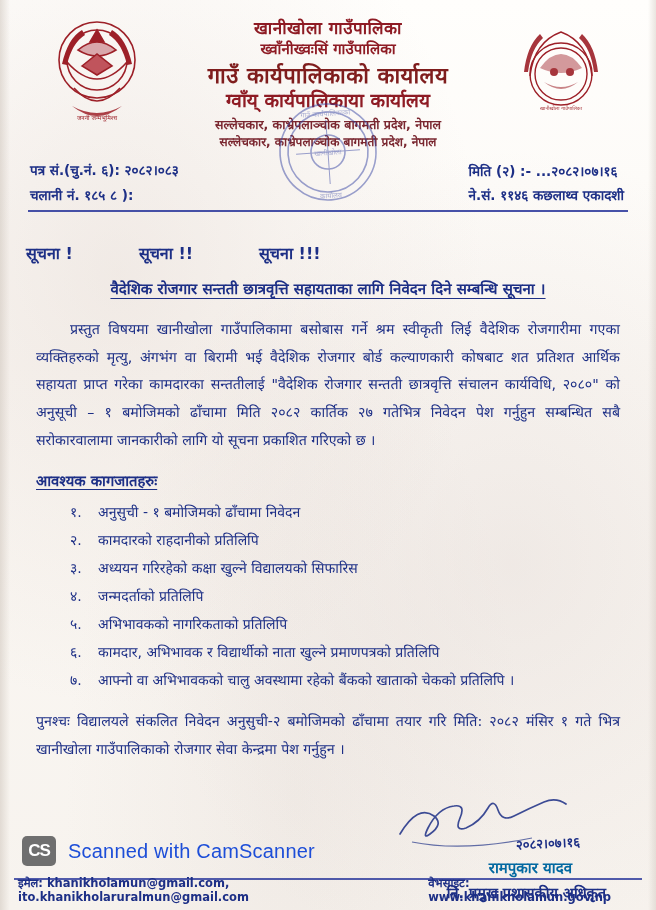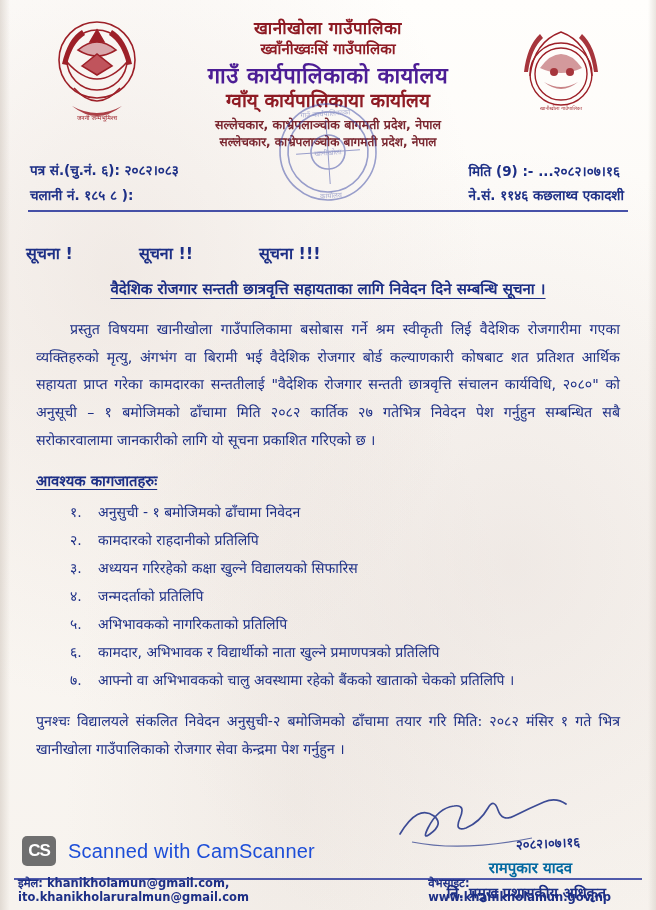--- a/index.html
+++ b/index.html
@@ -93,21 +93,21 @@
   .h-line2 {
     font-size: 15px;
     font-weight: bold;
     color: #8e1b24;
     line-height: 1.3;
     margin-top: 1px;
   }
   .h-line3 {
     font-size: 22px;
     font-weight: bold;
-    color: #4c1d95;
+    color: #7f1d1d;
     line-height: 1.25;
     margin-top: 2px;
     letter-spacing: .5px;
   }
   .h-line4 {
     font-size: 19px;
     font-weight: bold;
     color: #8e1b24;
     line-height: 1.25;
   }
@@ -412,21 +412,21 @@
           <span>पत्र सं.(चु.नं. ६):</span>
           <span>२०८२।०८३</span>
         </div>
         <div>
           <span>चलानी नं.</span>
           <span>१८५ ८ ):</span>
         </div>
       </div>
       <div class="ref-right">
         <div>
-          <span>मिति (9) :-</span>
+          <span>मिति (२) :-</span>
           <span>...२०८२।०७।१६</span>
         </div>
         <div>
           <span>ने.सं.</span>
           <span>११४६ कछलाथ्व एकादशी</span>
         </div>
       </div>
     </div>
 
     <div class="rule"></div>

